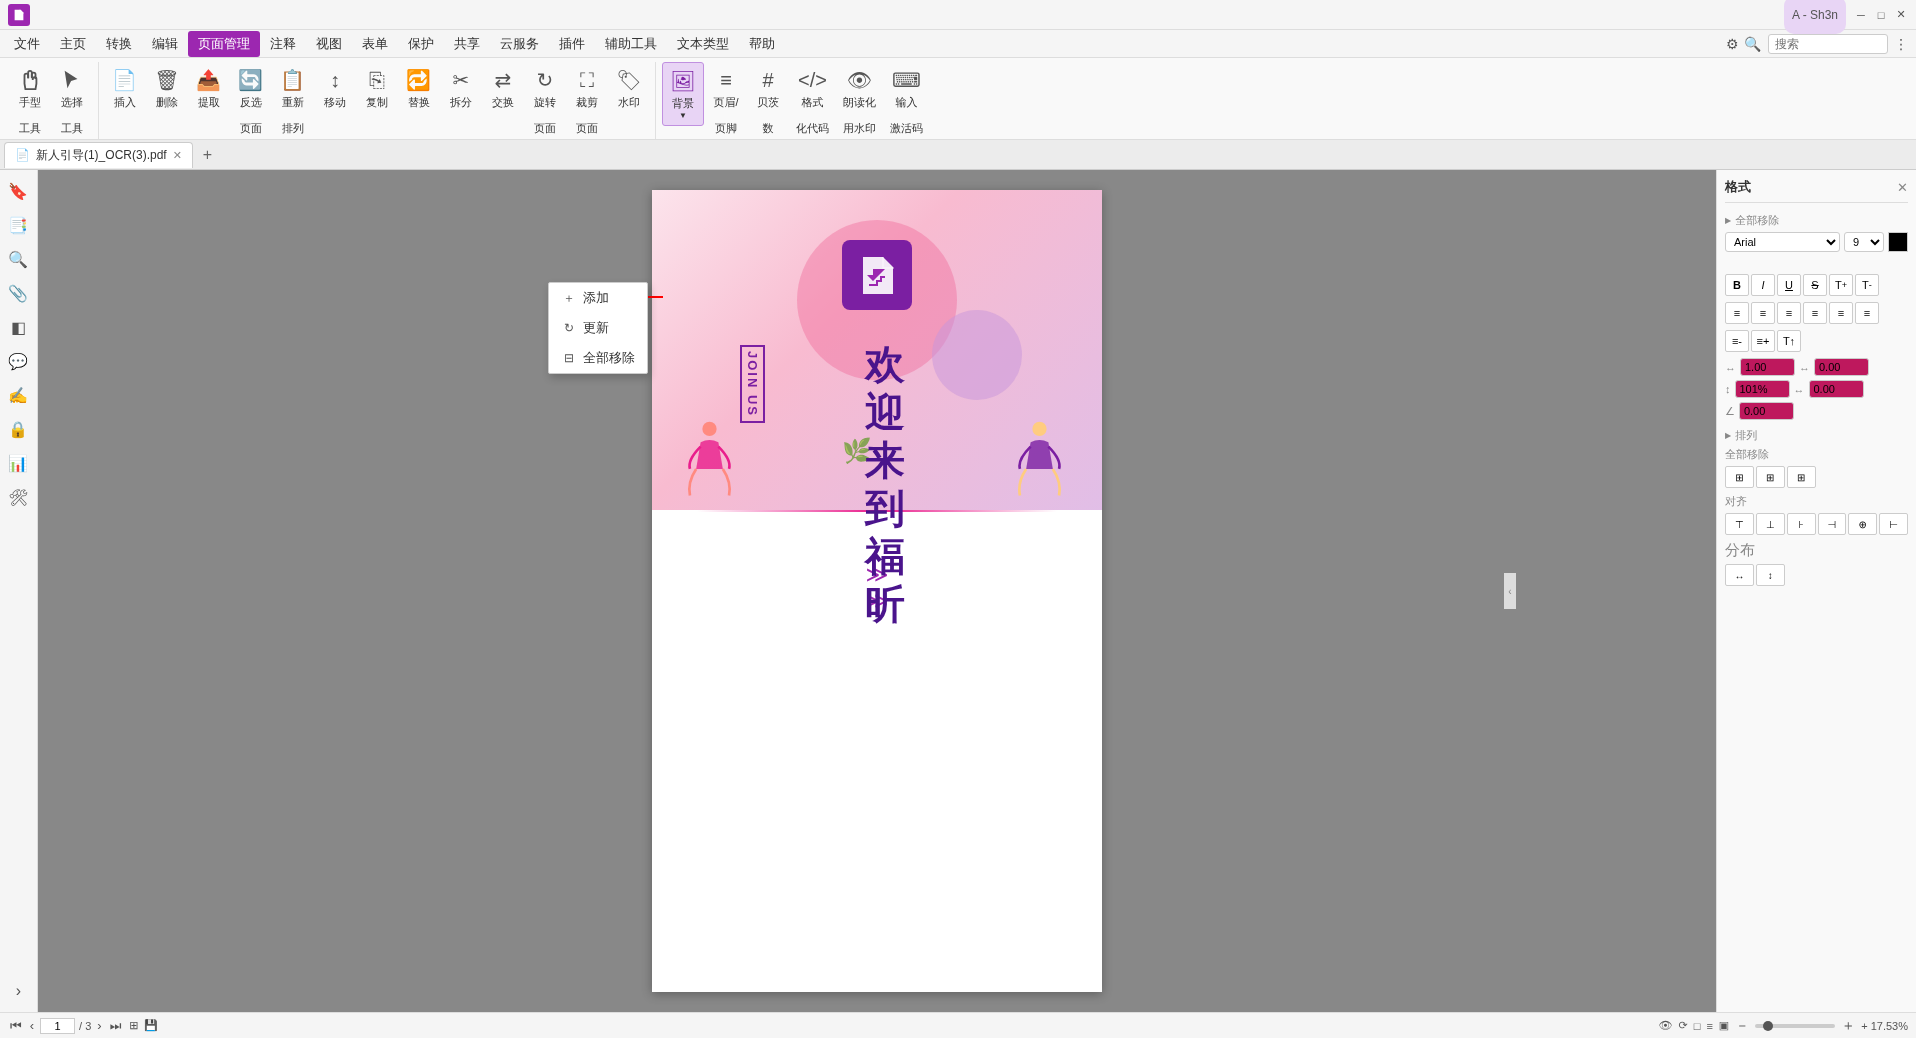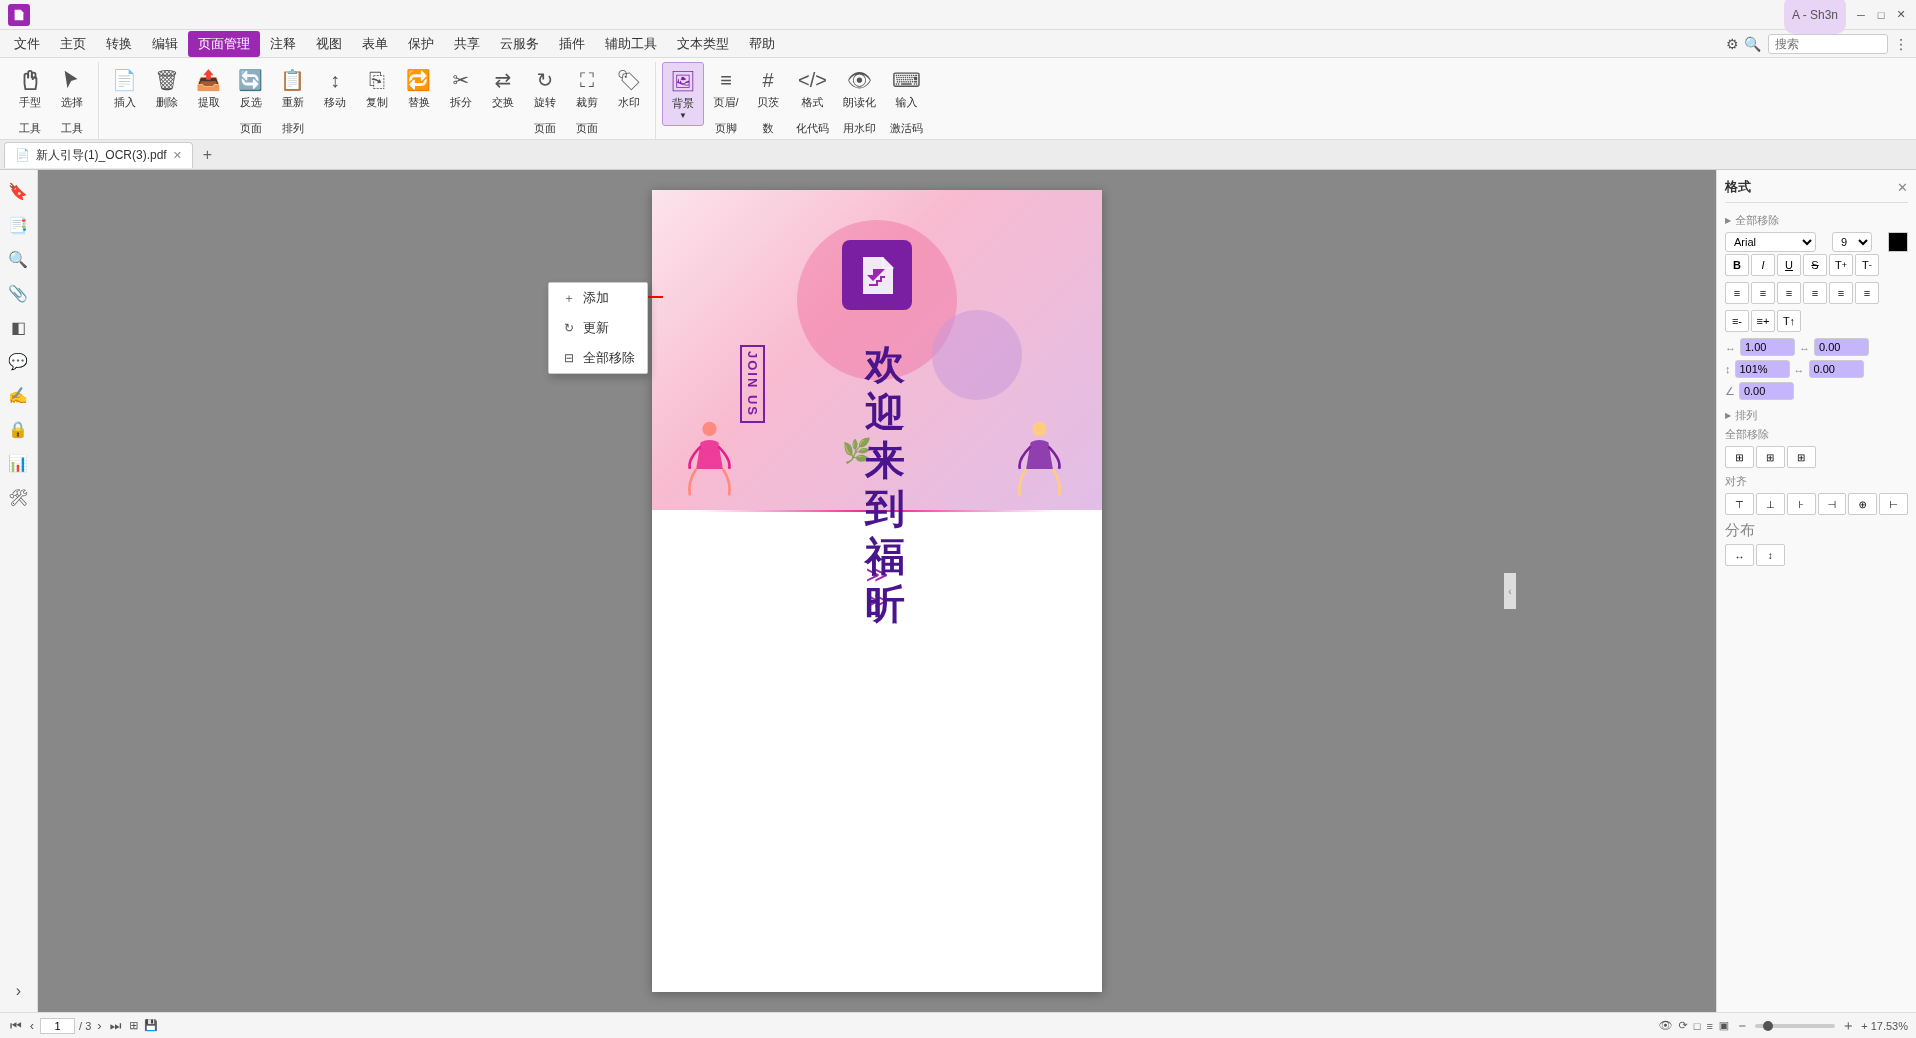--- a/index.html
+++ b/index.html
@@ -309,22 +309,22 @@
       color: #888;
       margin: 8px 0 4px;
       display: flex;
       align-items: center;
       gap: 4px;
     }
     .panel-section-title::before { content: '▶'; font-size: 8px; }
     .font-row {
       display: flex;
       align-items: flex-start;
-      gap: 16px;
-      margin-bottom: 2px;
+      gap: 4px;
+      margin-bottom: 22px;
     }
     .font-select {
       flex: 1;
       border: 1px solid #ccc;
       border-radius: 3px;
       padding: 2px 4px;
       font-size: 11px;
       background: white;
     }
     .font-size-select {
@@ -371,21 +371,21 @@
       gap: 4px;
       margin-bottom: 4px;
       font-size: 11px;
     }
     .num-input {
       width: 55px;
       border: 1px solid #ccc;
       border-radius: 3px;
       padding: 2px 4px;
       font-size: 11px;
-      background: #c4b5fd;
+      background: #be185d;
     }
     .icon-grid {
       display: grid;
       grid-template-columns: repeat(6, 1fr);
       gap: 2px;
       margin-bottom: 6px;
     }
     .icon-grid-btn {
       height: 22px;
       border: 1px solid #ccc;

